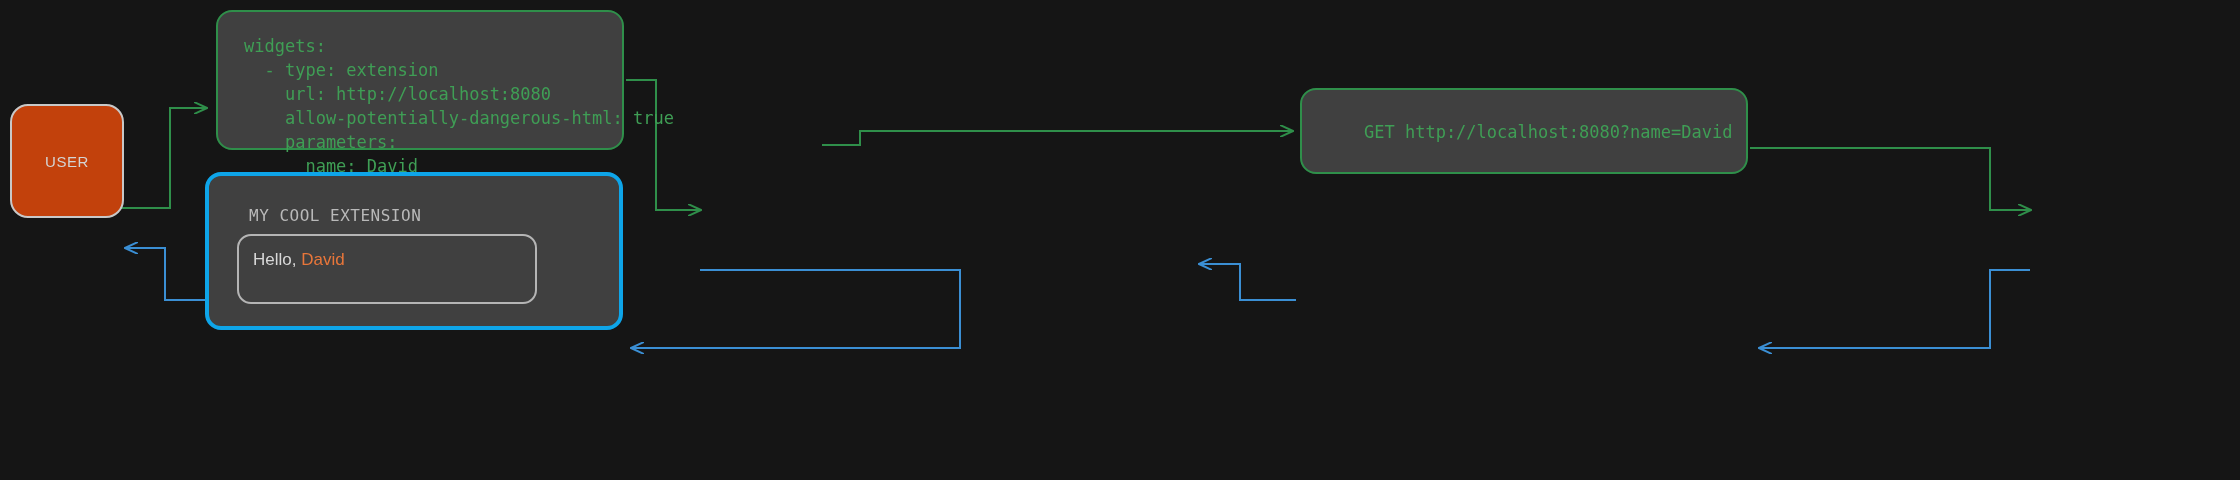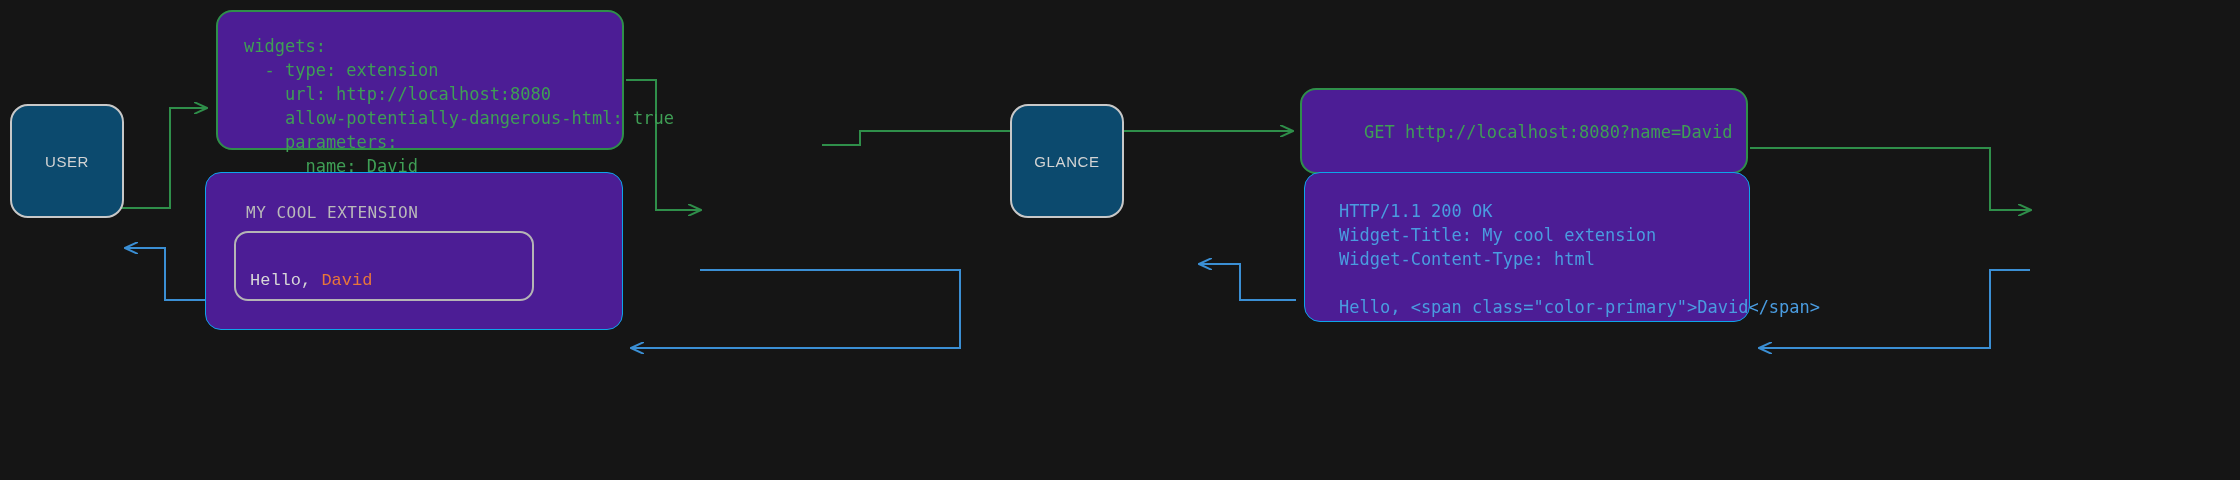--- a/index.html
+++ b/index.html
@@ -20,41 +20,41 @@
     left: 0; top: 0;
     width: 2240px;
     height: 480px;
     pointer-events: none;
     z-index: 1;
   }
   .node {
     position: absolute;
     border: 2px solid #c8c8c8;
     border-radius: 18px;
-    background: #0c4a6e;
+    background: #c2410c;
     display: flex;
     align-items: center;
     justify-content: center;
     z-index: 2;
   }
   .node-label {
     color: #d4d4d4;
     font-family: "Liberation Sans", sans-serif;
     font-size: 15px;
     letter-spacing: 0.6px;
   }
   .msgbox {
     position: absolute;
     border-radius: 16px;
-    background: #4c1d95;
+    background: #404040;
     box-sizing: border-box;
     z-index: 2;
   }
   .msgbox.green { border: 2px solid #2f8f4a; }
-  .msgbox.blue  { border: 1px solid #0ea5e9; }
+  .msgbox.blue  { border: 4px solid #0ea5e9; }
   .code {
     font-family: "DejaVu Sans Mono", monospace;
     font-size: 17px;
     line-height: 24px;
     white-space: pre;
     margin: 0;
   }
   .code.green { color: #3f9e55; }
   .code.blue  { color: #4a9ce0; }
   #yaml-box {
@@ -85,22 +85,22 @@
   #preview-inner {
     position: absolute;
     left: 28px; top: 58px;
     width: 300px; height: 70px;
     border: 2px solid #b5b5b5;
     border-radius: 14px;
     box-sizing: border-box;
   }
   #preview-inner-text {
     position: absolute;
-    left: 14px; top: 38px;
-    font-family: Liberation Mono, monospace;
+    left: 14px; top: 14px;
+    font-family: Liberation Sans, sans-serif;
     font-size: 17px;
     color: #d8d8d8;
     white-space: pre;
   }
   #preview-inner-text .accent { color: #e8763a; }
   #resp-box {
     left: 1304px; top: 172px; width: 446px; height: 150px;
   }
   #resp-code {
     position: absolute;
@@ -136,45 +136,35 @@
 
     <path d="M700,270 L960,270 L960,348 L632,348" fill="none" stroke="#3b8fd4" stroke-width="2" marker-end="url(#arrow-blue-l)"></path>
 
     <path d="M205,300 L165,300 L165,248 L126,248" fill="none" stroke="#3b8fd4" stroke-width="2" marker-end="url(#arrow-blue-l)"></path>
   </svg>
 
   <div class="node" id="user-node" style="left:10px; top:104px; width:110px; height:110px;">
     <span class="node-label">USER</span>
   </div>
 
-  <div class="node" id="glance-node" style="left:1010px; top:104px; width:110px; height:110px;">
-    <span class="node-label">GLANCE</span>
-  </div>
 
 
   <div class="msgbox green" id="yaml-box">
     <pre class="code green" id="yaml-code">widgets:
   - type: extension
     url: http://localhost:8080
     allow-potentially-dangerous-html: true
     parameters:
       name: David</pre>
   </div>
 
   <div class="msgbox green" id="get-box">
     <pre class="code green" id="get-code">GET http://localhost:8080?name=David</pre>
   </div>
 
-  <div class="msgbox blue" id="resp-box">
-    <pre class="code blue" id="resp-code">HTTP/1.1 200 OK
-Widget-Title: My cool extension
-Widget-Content-Type: html
-
-Hello, &lt;span class="color-primary"&gt;David&lt;/span&gt;</pre>
-  </div>
 
   <div class="msgbox blue" id="preview-box">
     <div id="preview-title">MY COOL EXTENSION</div>
     <div id="preview-inner">
       <div id="preview-inner-text"><span>Hello, </span><span class="accent">David</span></div>
     </div>
   </div>
 
 </div>
 

